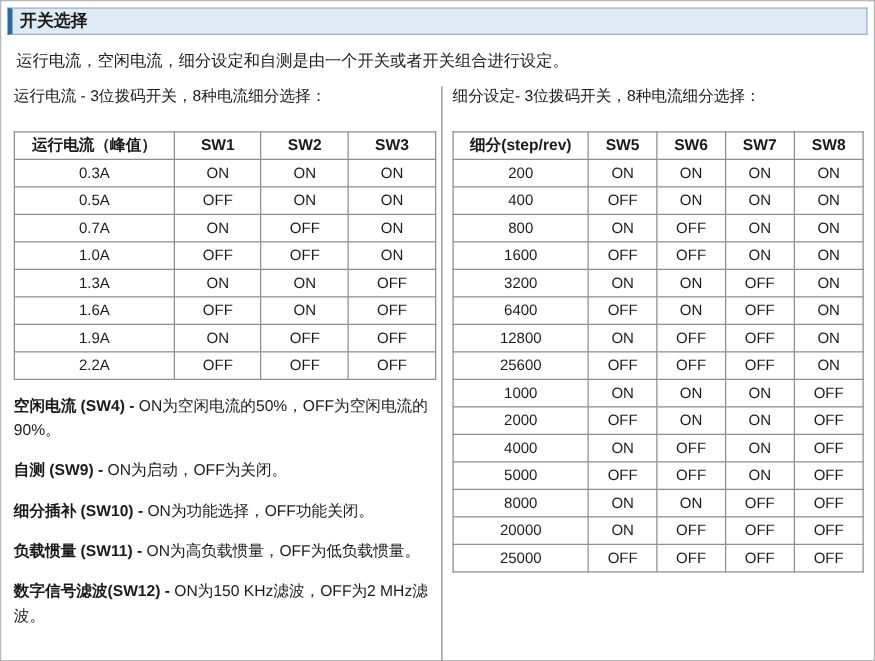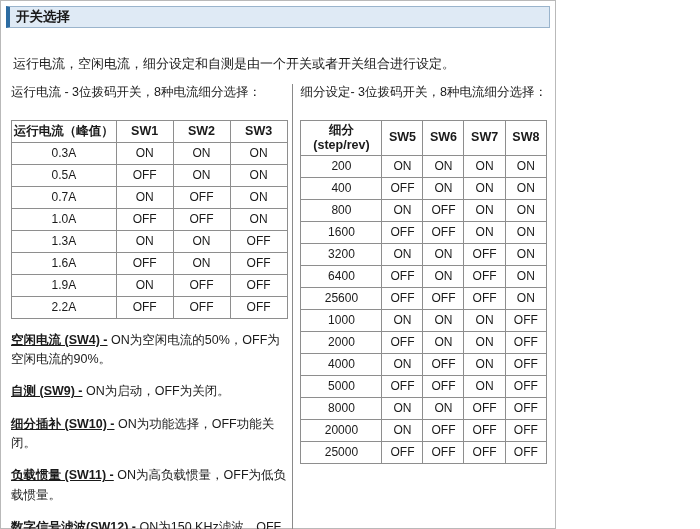--- a/index.html
+++ b/index.html
@@ -10,21 +10,21 @@
     width: 700px;
     height: 529px;
     background: #ffffff;
     font-family: "Liberation Sans", sans-serif;
     font-size: 13px;
     color: #1a1a1a;
     overflow: hidden;
   }
   .page {
     position: relative;
-    width: 556px;
+    width: 700px;
     height: 529px;
     box-sizing: border-box;
     border: 1px solid #b9b9b9;
   }
   
   .header {
     margin: 5px 5px 0 5px;
     height: 22px;
     background: #dfeaf5;
     border: 1px solid #9ab4cc;
@@ -33,21 +33,21 @@
     align-items: center;
     padding-left: 6px;
     box-sizing: border-box;
   }
   .header-title {
     font-size: 13.5px;
     font-weight: bold;
     color: #1a1a1a;
   }
   .intro {
-    margin: 26px 10px 10px 12px;
+    margin: 11px 10px 10px 12px;
     font-size: 13px;
     line-height: 1.5;
   }
   .columns {
     display: flex;
     padding: 0 8px 0 10px;
     box-sizing: border-box;
     gap: 0px;
   }
   .col-left {
@@ -92,21 +92,20 @@
   .notes {
     margin-top: 12px;
     font-size: 12.5px;
     line-height: 1.55;
   }
   .note {
     margin-bottom: 13px;
   }
   .note b {
     font-weight: bold;
-    text-decoration: underline;
   }
 </style>
 </head>
 <body>
 
 <div class="page">
 
   <div class="header">
     <span class="header-title">开关选择</span>
   </div>
@@ -261,20 +260,27 @@
             <td>ON</td>
           </tr>
           <tr>
             <td>6400</td>
             <td>OFF</td>
             <td>ON</td>
             <td>OFF</td>
             <td>ON</td>
           </tr>
           <tr>
+            <td>12800</td>
+            <td>ON</td>
+            <td>OFF</td>
+            <td>OFF</td>
+            <td>ON</td>
+          </tr>
+          <tr>
             <td>25600</td>
             <td>OFF</td>
             <td>OFF</td>
             <td>OFF</td>
             <td>ON</td>
           </tr>
           <tr>
             <td>1000</td>
             <td>ON</td>
             <td>ON</td>

